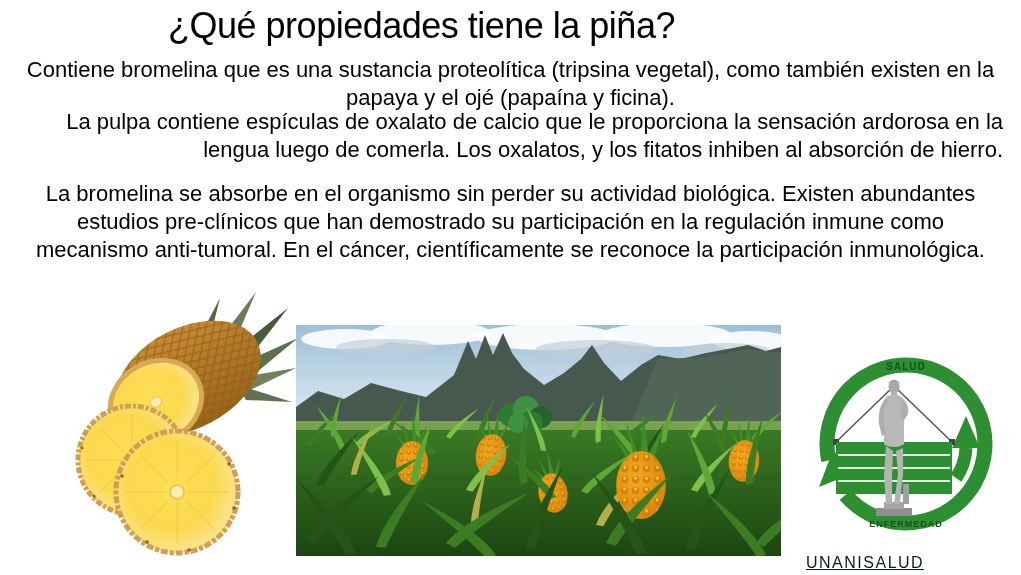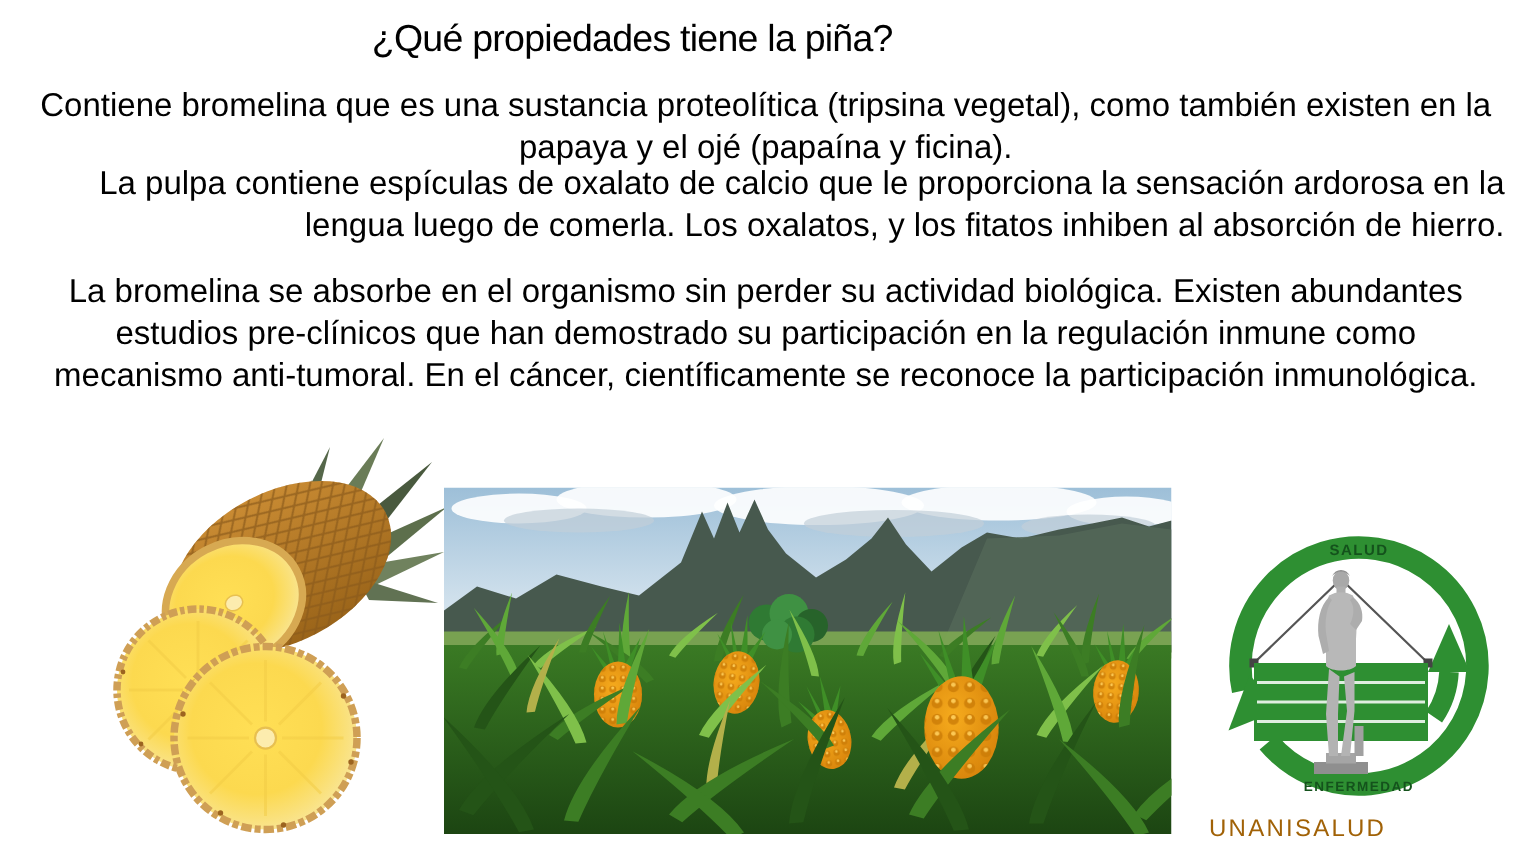--- a/index.html
+++ b/index.html
@@ -3,36 +3,36 @@
 <meta charset="utf-8">
 <style>
   html,body { margin:0; padding:0; background:#ffffff; }
   .slide {
     position:relative; width:1021px; height:575px;
     background:#ffffff; overflow:hidden;
     font-family:"Liberation Sans", sans-serif; color:#000;
   }
   .title {
     position:absolute; top:5px; left:0; width:843px; margin:0;
-    text-align:center; font-size:25px; font-weight:400; line-height:42px;
+    text-align:center; font-size:36px; font-weight:400; line-height:42px;
     letter-spacing:-0.5px;
   }
   .para {
     position:absolute; left:18px; width:985px; margin:0;
     text-align:center; font-size:22px; line-height:28px; font-weight:400;
   }
   .p1 { top:56px; }
   .p2 { top:108px;text-align:right; }
   .p3 { top:180px; }
   .img { position:absolute; }
   .img-left   { left:60px;  top:290px; width:245px; height:266px; }
   .img-center { left:296px; top:325px; width:485px; height:231px; }
   .logo       { left:806px; top:356px; width:200px; text-align:left; }
   .logo-caption {
-    margin-top:10px; font-size:16px; letter-spacing:1.5px; color:#a16207;
+    margin-top:20px; font-size:16px; letter-spacing:1.5px; color:#0f172a;text-decoration:underline;
   }
   svg { display:block; }
   .lf1 { fill:#5fa838; } .lf2 { fill:#3c7d24; } .lf3 { fill:#7fc04a; }
   .lf4 { fill:#245417; } .lfy { fill:#b3b04a; }
   .logo-text { font-family:"Liberation Sans",sans-serif; font-weight:bold; fill:#14521c; }
 </style>
 </head>
 <body>
 
 <div class="slide">

